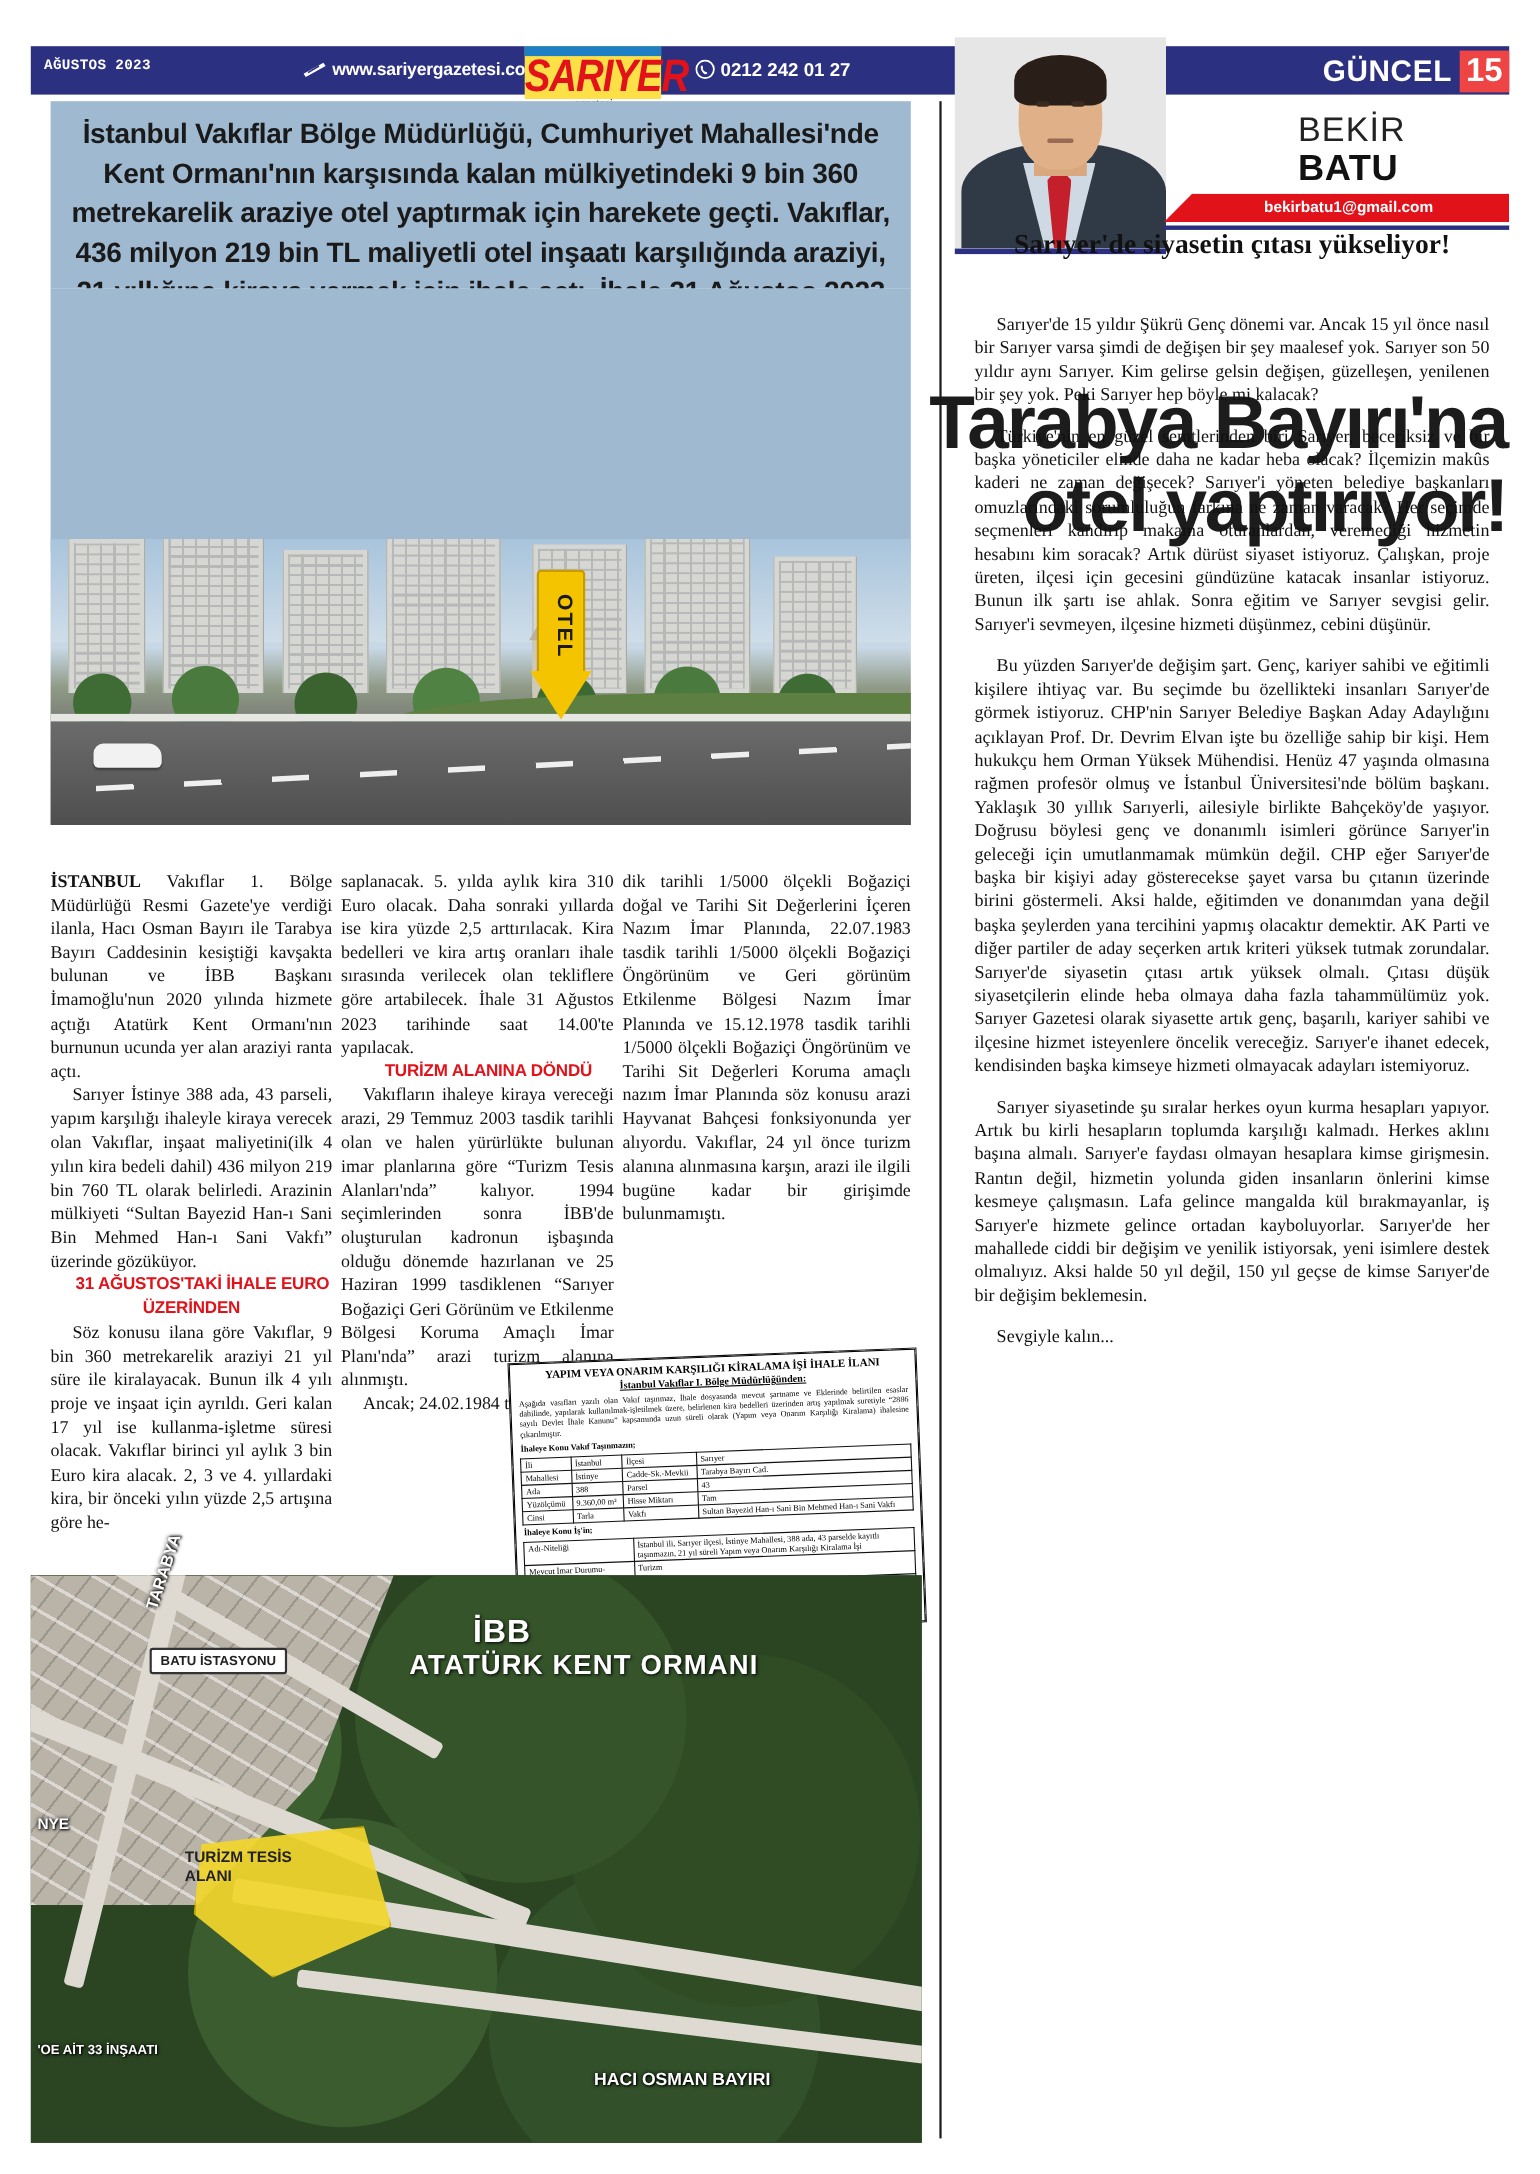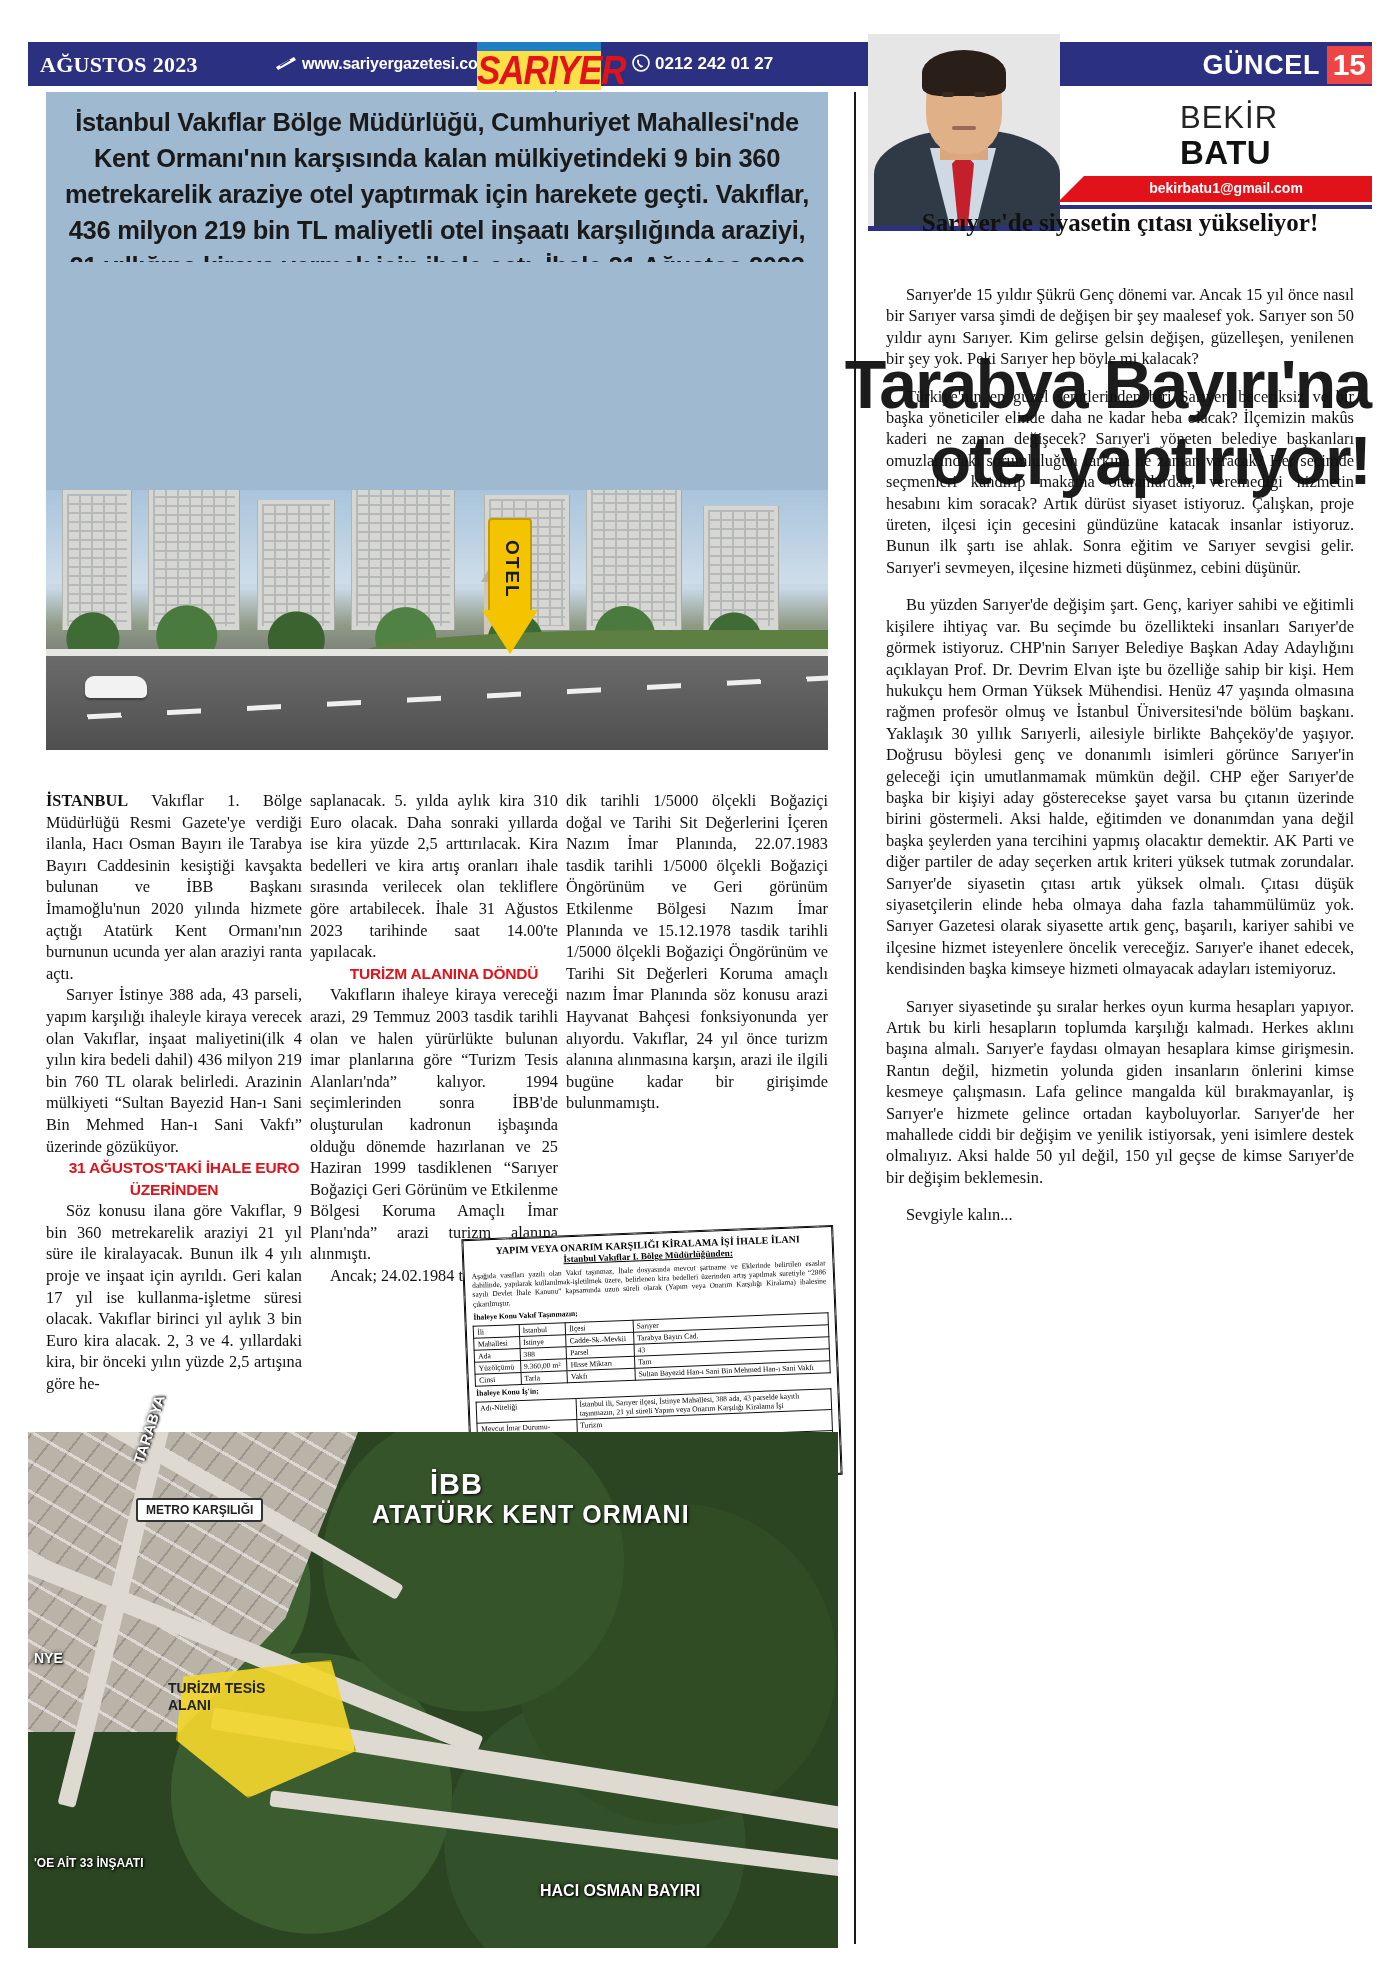--- a/index.html
+++ b/index.html
@@ -12,22 +12,22 @@
   .page { position: relative; width: 1400px; height: 1976px; background:#fff; }
 
   
   .topbar {
     position: absolute; left: 28px; top: 42px;
     width: 1344px; height: 44px;
     background: #2b3180;
   }
   .topbar-date {
     position: absolute; left: 40px; top: 52px;
-    font-family: Liberation Serif, serif;
-    font-weight: 700; font-size: 22px; color: #fff;
+    font-family: Liberation Mono, monospace;
+    font-weight: 700; font-size: 13px; color: #fff;
     letter-spacing: .3px;
   }
   .topbar-web {
     position: absolute; left: 302px; top: 55px;
     font-family: "Liberation Sans", sans-serif;
     font-weight: 700; font-size: 16px; color: #fff;
     letter-spacing: -.2px;
   }
   .web-icon {
     position: absolute; left: 274px; top: 54px;
@@ -495,21 +495,21 @@
 
     <div class="map-road" style="left:-20px; top:48px;  width:420px; height:16px; transform:rotate(30deg);"></div>
     <div class="map-road" style="left:-30px; top:210px; width:500px; height:20px; transform:rotate(22deg);"></div>
     <div class="map-road" style="left:80px;  top:-40px; width:18px;  height:420px; transform:rotate(14deg);"></div>
     <div class="map-road" style="left:180px; top:330px; width:700px; height:22px; transform:rotate(9deg);"></div>
     <div class="map-road" style="left:240px; top:396px; width:620px; height:16px; transform:rotate(7deg);"></div>
 
     <div class="map-yellow"></div>
   </div>
 
-  <div class="map-badge" style="left:136px; top:1498px;">METRO KARŞILIĞI</div>
+  <div class="map-badge" style="left:136px; top:1498px;">BATU İSTASYONU</div>
   <div class="map-lbl dark" style="left:168px; top:1680px; width:120px; text-align:left; font-size:14px; line-height:17px;">TURİZM TESİS ALANI</div>
   <div class="map-lbl" style="left:130px; top:1460px; font-size:15px; transform:rotate(-72deg); transform-origin:left top;">TARABYA</div>
   <div class="ibb-big">İBB</div>
   <div class="ibb-sub">ATATÜRK KENT ORMANI</div>
   <div class="map-lbl" style="left:540px; top:1882px; font-size:16px;">HACI OSMAN BAYIRI</div>
   <div class="map-lbl" style="left:34px; top:1650px; font-size:14px;">NYE</div>
   <div class="map-lbl" style="left:34px; top:1856px; font-size:12px; width:110px; line-height:14px;">'OE AİT 33 İNŞAATI</div>
 
   <div class="vline"></div>
 

